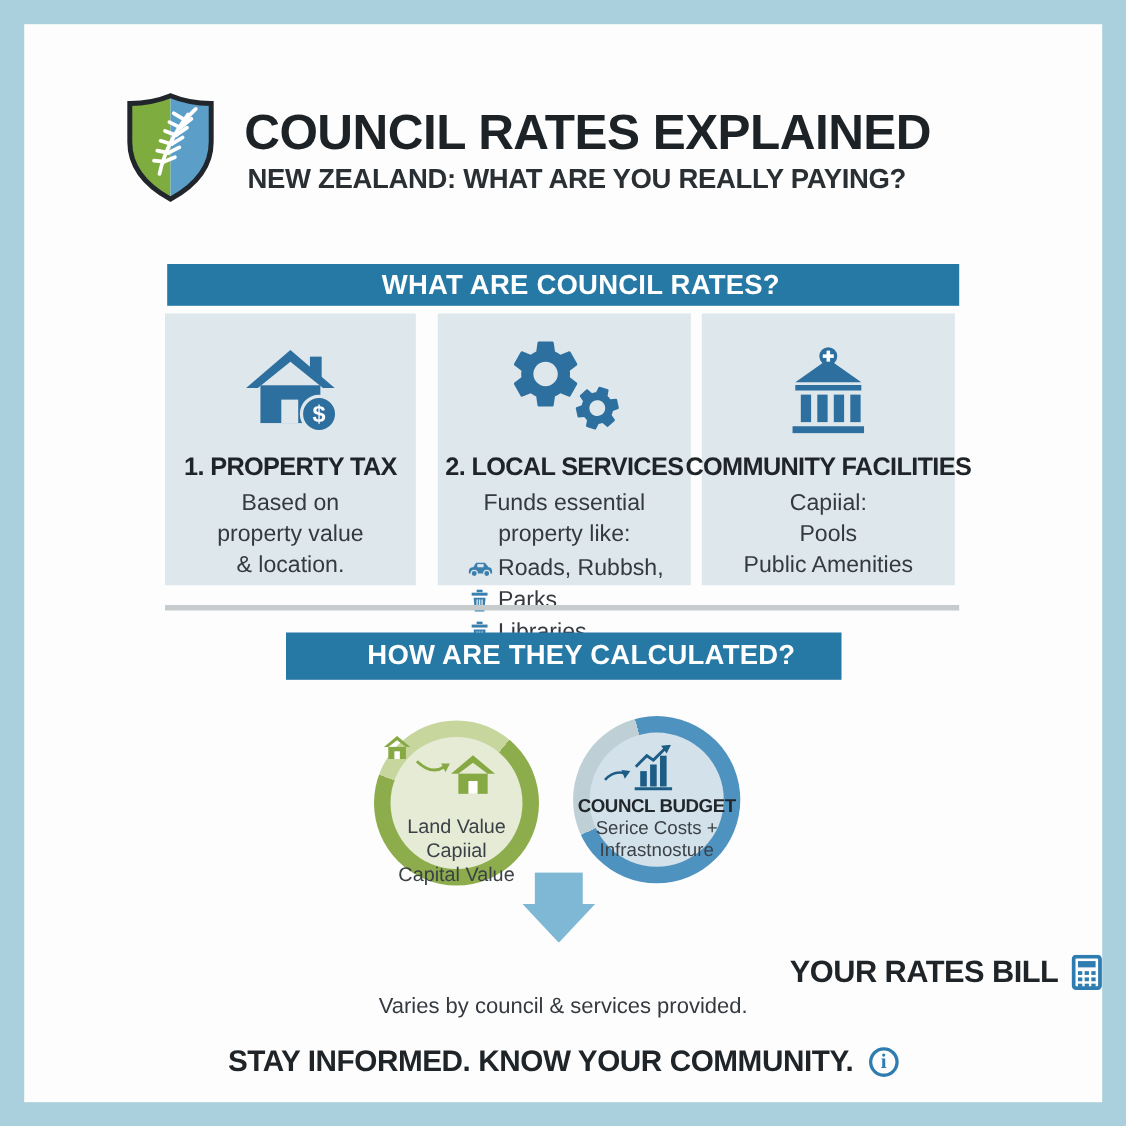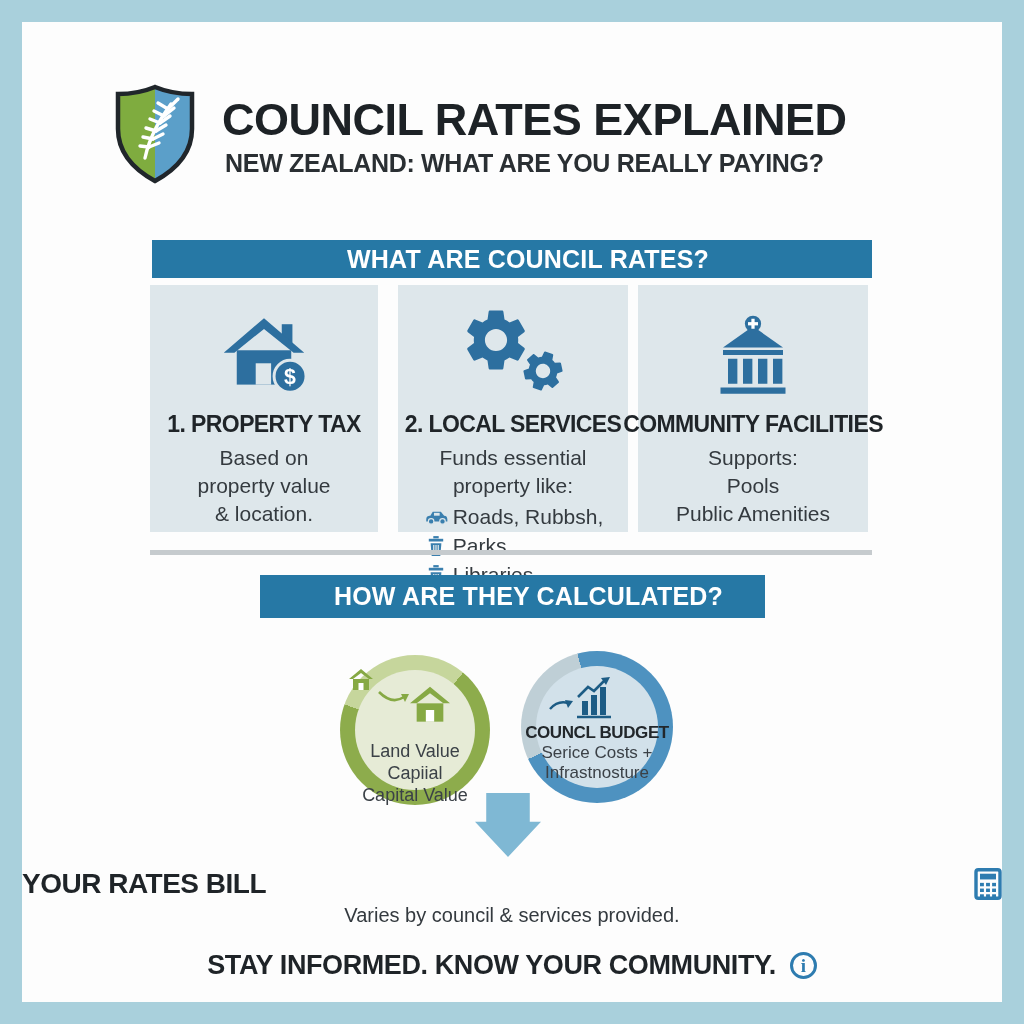--- a/index.html
+++ b/index.html
@@ -85,21 +85,21 @@
   .chart-icon  { position:absolute; left:53px; top:26px; width:40px; height:42px; }
   
   .down-arrow {
     position:absolute; left:453px; top:771px; width:66px; height:64px;
     background:#7fb8d4;
     clip-path:polygon(17% 0, 83% 0, 83% 45%, 100% 45%, 50% 100%, 0 45%, 17% 45%);
   }
   
   .rates-row {
     position:absolute; left:0; top:846px; width:100%;
-    display:flex; align-items:center; justify-content:space-between; gap:12px;
+    display:flex; align-items:center; justify-content:flex-end; gap:12px;
   }
   .rates-title { font-size:28px; font-weight:800; color:#1f2428; letter-spacing:-0.5px; }
   .rates-note {
     position:absolute; left:0; top:882px; width:100%;
     text-align:center; font-size:20px; color:#343a3f;
   }
   
   .footer-row {
     position:absolute; left:0; top:928px; width:100%;
     display:flex; align-items:center; justify-content:center; gap:14px;
@@ -245,21 +245,21 @@
           <rect x="6" y="59" width="52" height="5"></rect>
         </g>
         <g fill="#ffffff">
             <rect x="30.7" y="4" width="2.6" height="8"></rect>
             <rect x="28" y="6.7" width="8" height="2.6"></rect>
           </g>
       </svg>
     </div>
     <div class="card-title">COMMUNITY FACILITIES</div>
     <div class="card-lines">
-      <div class="card-line">Supports:</div>
+      <div class="card-line">Capiial:</div>
       <div class="card-line">Pools</div>
       <div class="card-line">Public Amenities</div>
     </div>
   </div>
 
   <div class="divider"></div>
 
   <div class="bar bar2">HOW ARE THEY CALCULATED?</div>
 
   <div class="ring ring-green">

